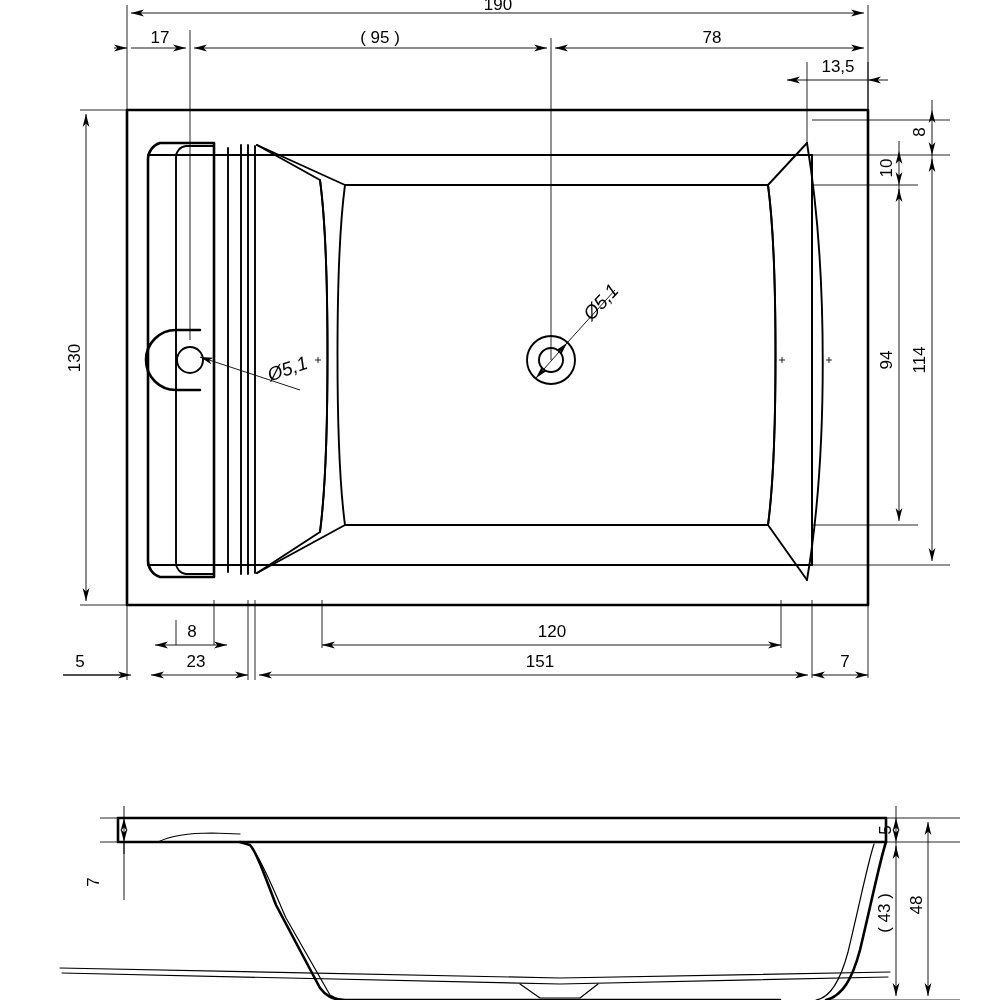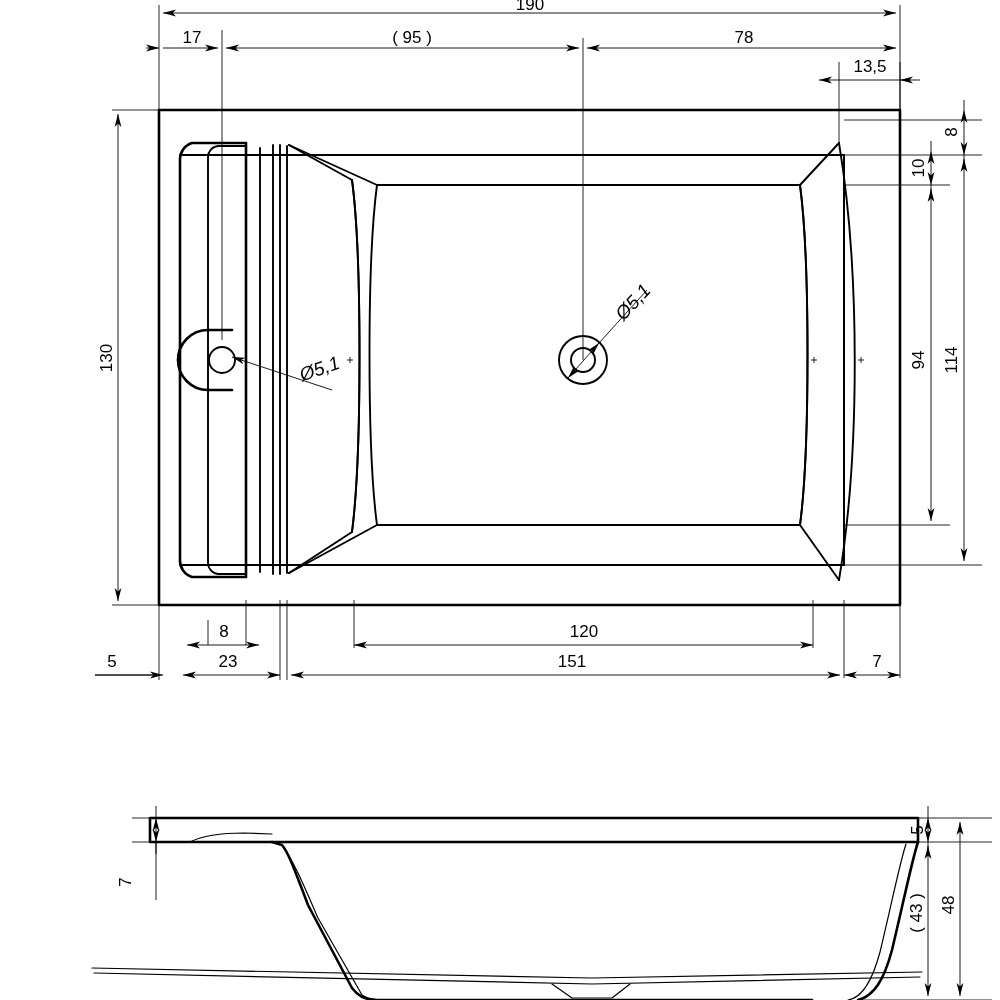--- a/index.html
+++ b/index.html
@@ -10,21 +10,20 @@
   body {
     width: 1000px;
     height: 1000px;
     font-family: "Liberation Sans", sans-serif;
     overflow: hidden;
   }
   #drawing-root {
     position: relative;
     width: 792px;
     height: 1000px;
-    margin-left: 32px;
   }
   svg#cad {
     display: block;
     width: 1000px;
     height: 1000px;
   }
   .part-outline {
     fill: none;
     stroke: #000000;
     stroke-width: 2.6;

